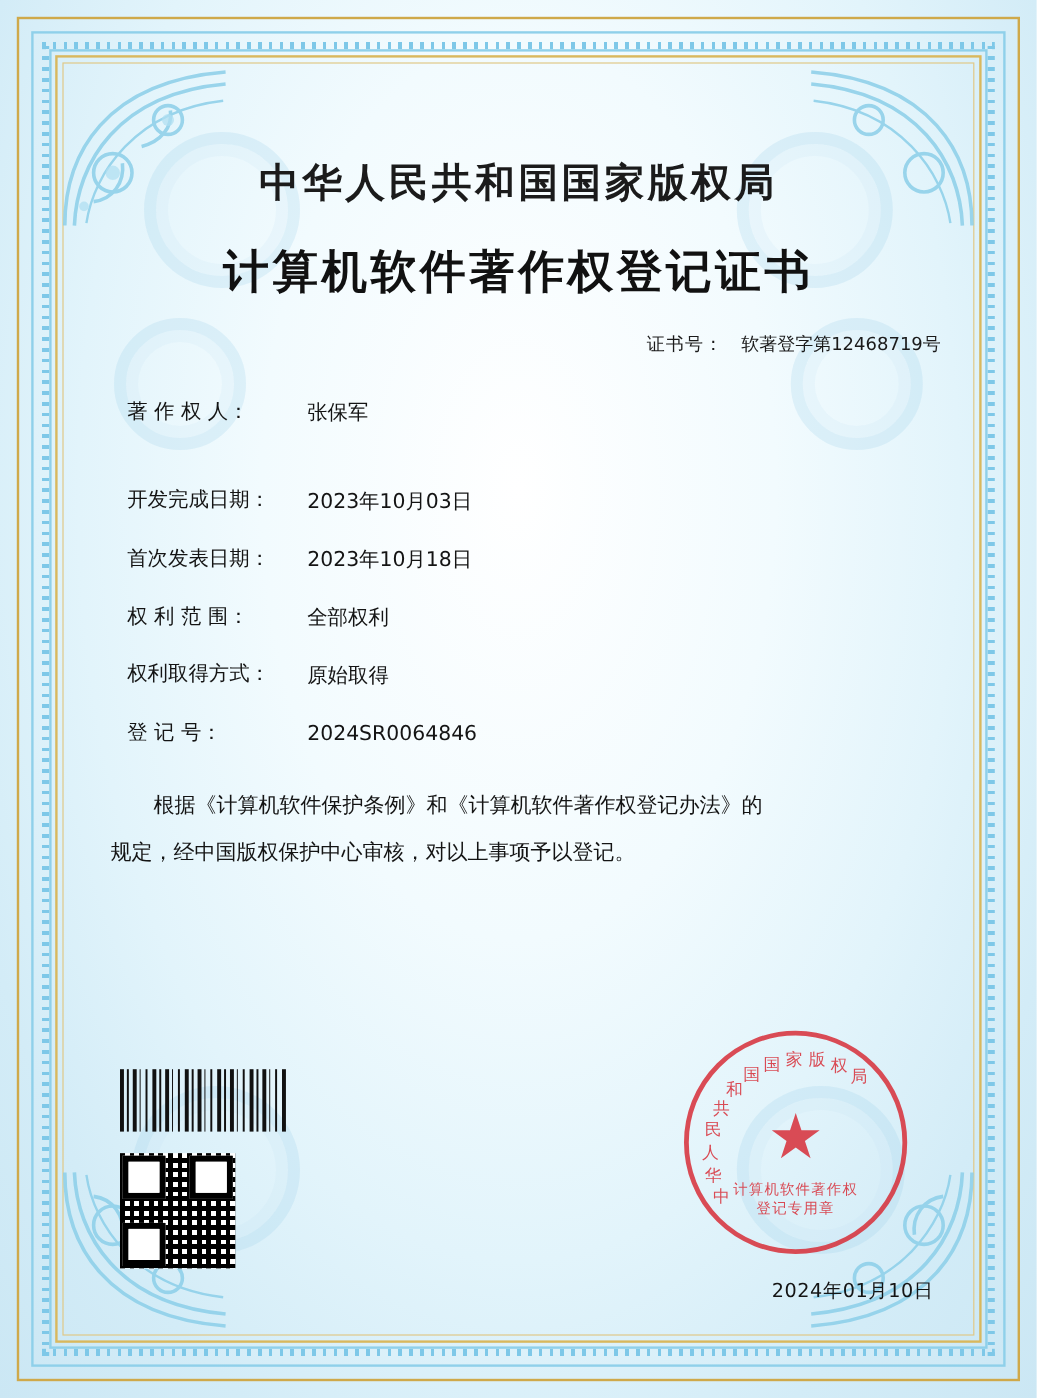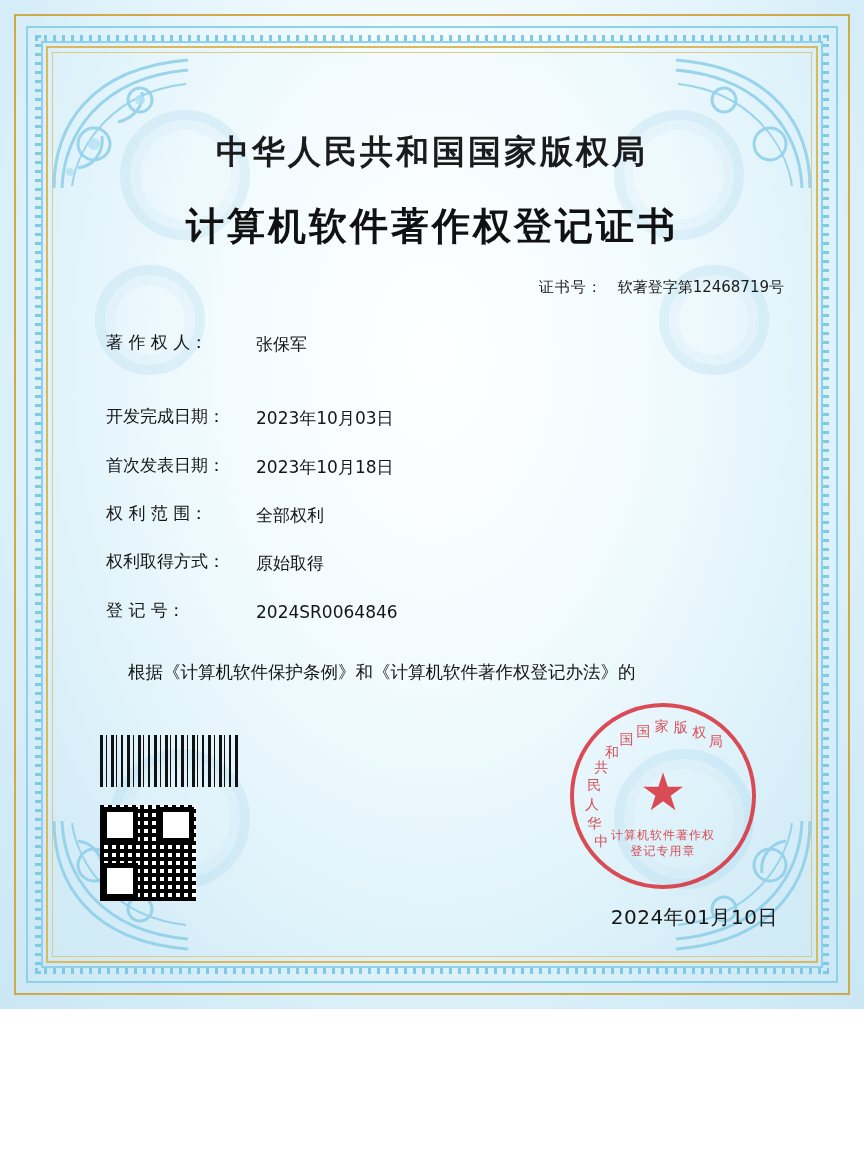--- a/index.html
+++ b/index.html
@@ -10,21 +10,21 @@
   body {
     width: 864px;
     height: 1165px;
     font-family: "Liberation Serif", "DejaVu Serif", serif;
     overflow: hidden;
   }
 
   .certificate {
     position: relative;
     width: 864px;
-    height: 1009px;
+    height: 1165px;
     box-sizing: border-box;
     background:
       radial-gradient(ellipse at 50% 35%, #ffffff 0%, #f2fbfe 35%, #e2f4fb 60%, #d3ecf7 80%, #cbe7f4 100%);
   }
 
   
   .frame-outer {
     position: absolute;
     left: 14px; top: 14px; right: 14px; bottom: 14px;
     border: 2px solid #cfa94a;
@@ -272,21 +272,21 @@
     top: 50%;
     font-size: 14px;
     font-family: "DejaVu Sans", "Liberation Sans", sans-serif;
     transform-origin: 0 0;
   }
 
   .issue-date {
     position: absolute;
     right: 86px;
     bottom: 78px;
-    font-size: 20px;
+    font-size: 16px;
     color: #141414;
     font-family: "DejaVu Sans", "Liberation Sans", sans-serif;
     letter-spacing: 0.5px;
     text-align: right;
   }
 </style>
 </head>
 <body>
 
 <div class="certificate">
@@ -395,20 +395,21 @@
 
       <div class="field-row">
         <div class="field-label spread">登 记 号：</div>
         <div class="field-value">2024SR0064846</div>
       </div>
 
     </div>
 
     <div class="statement">
       <p class="indent">根据《计算机软件保护条例》和《计算机软件著作权登记办法》的</p>
+      <p>规定，经中国版权保护中心审核，对以上事项予以登记。</p>
     </div>
 
   </div>
 
   <div class="codes">
     <div class="barcode"></div>
     <div class="qr">
       <div class="qr-bl"></div>
     </div>
   </div>

